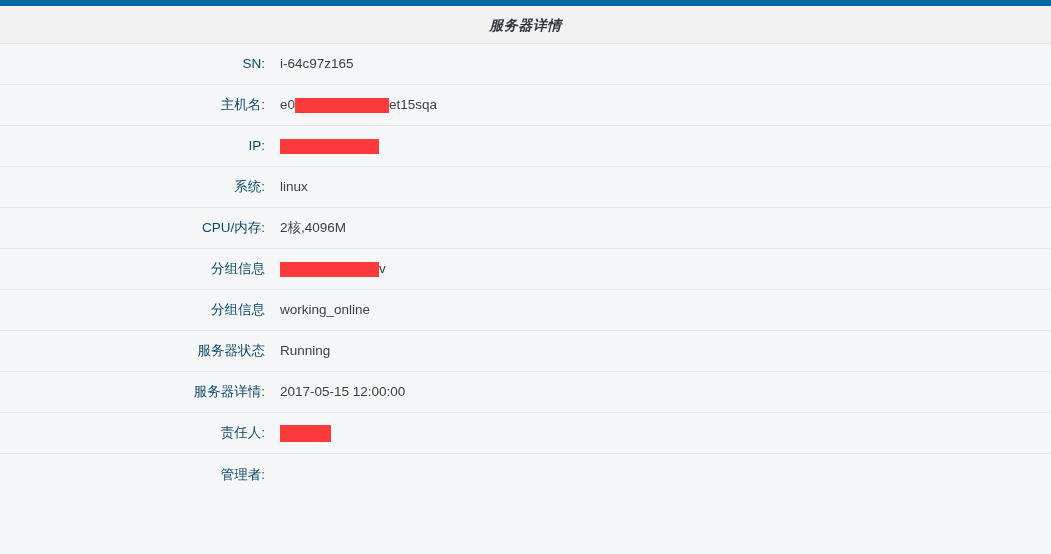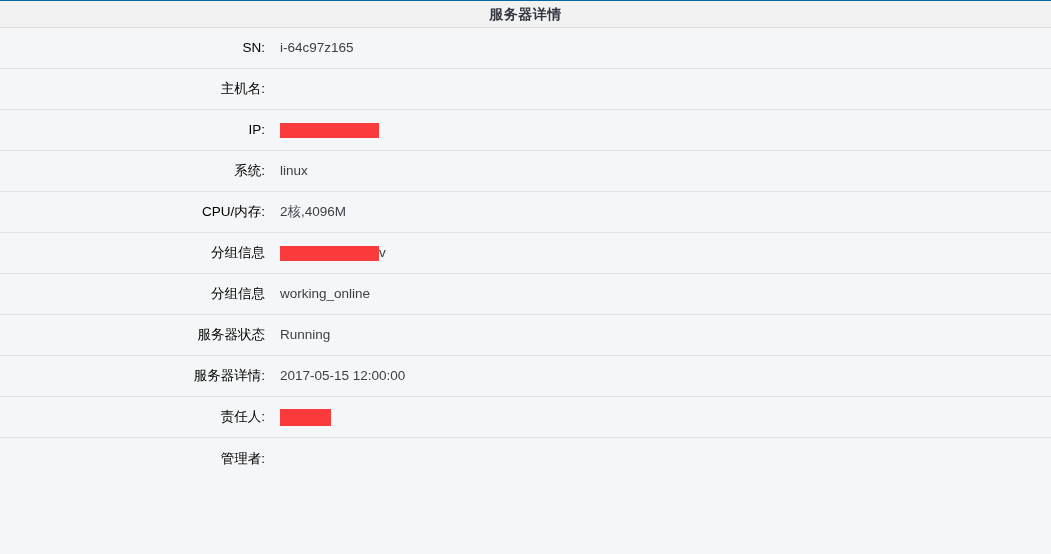--- a/index.html
+++ b/index.html
@@ -17,28 +17,29 @@
   }
 
   .detail-panel {
     width: 1051px;
     box-sizing: border-box;
     background: #f5f6f7;
   }
 
   
   .panel-header {
-    height: 28px;
+    height: 44px;
     box-sizing: border-box;
     background: #f2f2f2;
-    border-top: 1px solid #0369a1;
+    border-top: 6px solid #0369a1;
     border-bottom: 1px solid #dcdcdc;
     display: flex;
     align-items: center;
     justify-content: center;
+    font-style: italic;
   }
   .panel-header-title {
     font-size: 14px;
     font-weight: bold;
     color: #333840;
     letter-spacing: 0.5px;
     line-height: 1;
   }
 
   
@@ -54,21 +55,21 @@
     border-bottom: none;
   }
 
   .row-label {
     width: 265px;
     min-width: 265px;
     box-sizing: border-box;
     padding-right: 0;
     text-align: right;
     font-size: 13.5px;
-    color: #000000;
+    color: #0c4a6e;
     line-height: 1;
     white-space: nowrap;
   }
 
   .row-value {
     box-sizing: border-box;
     padding-left: 15px;
     font-size: 13.5px;
     color: #3c4148;
     line-height: 1;
@@ -112,20 +113,25 @@
 
   <div id="rows-container">
       <div class="detail-row">
         <div class="row-label">SN:</div>
         <div class="row-value">
           <span class="value-text">i-64c97z165</span>
         </div>
       </div>
       <div class="detail-row">
         <div class="row-label">主机名:</div>
+        <div class="row-value">
+          <span class="value-text">e0</span>
+          <span class="redaction" style="width: 94px; background: rgb(251, 59, 59);"></span>
+          <span class="value-text">et15sqa</span>
+        </div>
       </div>
       <div class="detail-row">
         <div class="row-label">IP:</div>
         <div class="row-value">
           <span class="redaction" style="width: 99px; background: rgb(251, 59, 59);"></span>
         </div>
       </div>
       <div class="detail-row">
         <div class="row-label">系统:</div>
         <div class="row-value">

